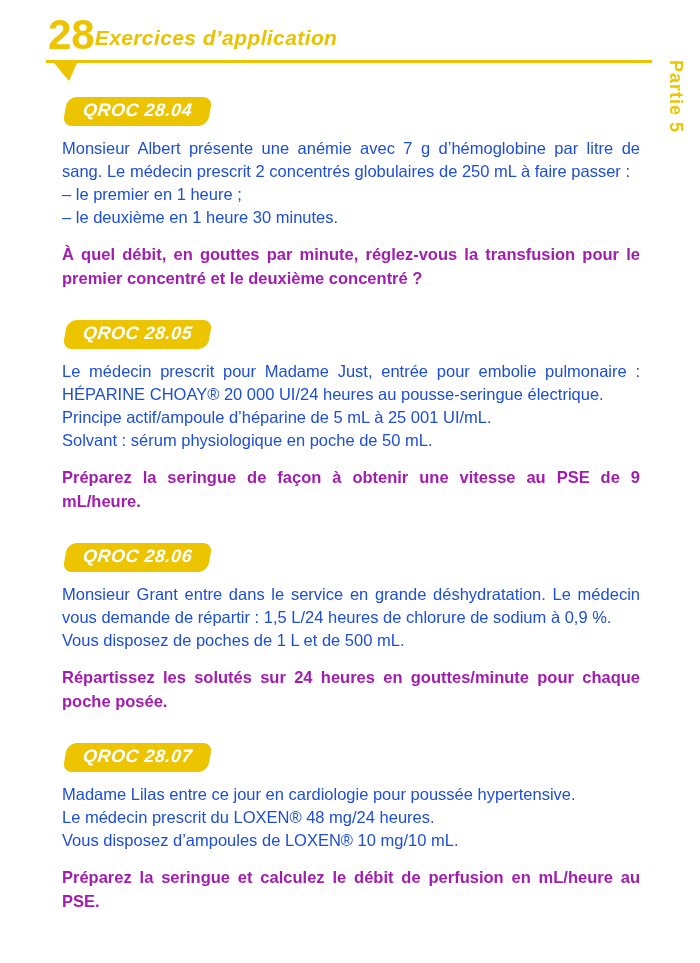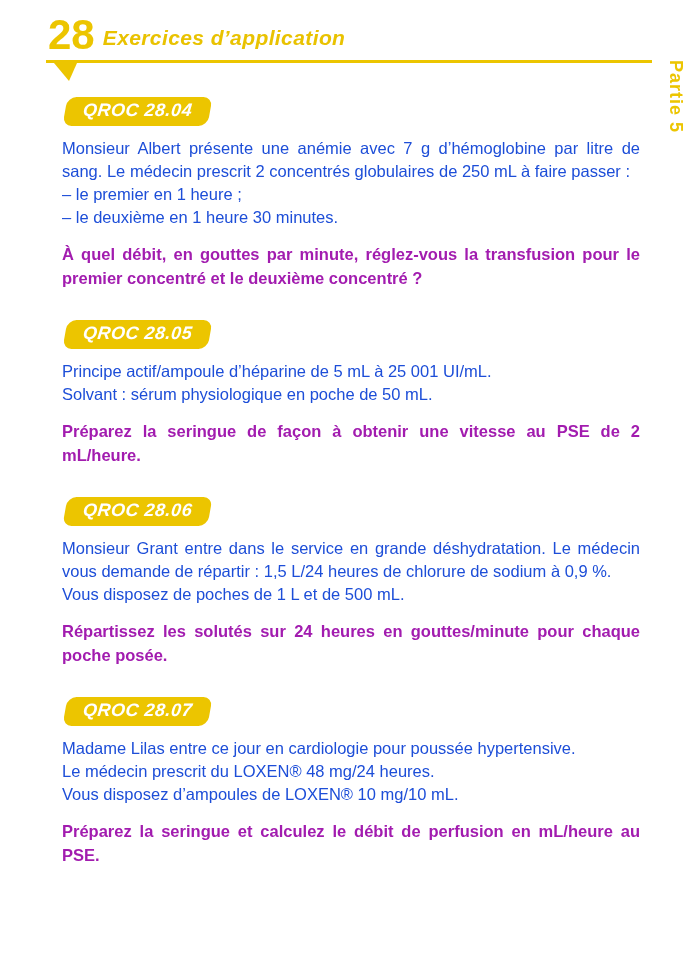--- a/index.html
+++ b/index.html
@@ -12,21 +12,21 @@
   }
   .page {
     position: relative;
     width: 700px; height: 963px;
     padding: 14px 60px 0 62px;
   }
   
   .header {
     display: flex;
     align-items: baseline;
-    gap: 8px;
+    gap: 0;
     margin-left: -14px;
   }
   .page-number {
     font-size: 42px;
     font-weight: bold;
     color: #ecc500;
     line-height: 1;
   }
   .header-title {
     font-size: 21px;
@@ -121,23 +121,24 @@
     <p class="body-text">Monsieur Albert présente une anémie avec 7 g d’hémoglobine par litre de sang. Le médecin prescrit 2 concentrés globulaires de 250 mL à faire passer :</p>
     <p class="body-text">– le premier en 1 heure ;</p>
     <p class="body-text">– le deuxième en 1 heure 30 minutes.</p>
     <p class="question">À quel débit, en gouttes par minute, réglez-vous la transfusion pour le premier concentré et le deuxième concentré ?</p>
   </section>
 
   <section class="exercise">
     <div class="badge">
       <span>QROC 28.05</span>
     </div>
+    <p class="body-text">Le médecin prescrit pour Madame Just, entrée pour embolie pulmonaire : HÉPARINE CHOAY® 20 000 UI/24 heures au pousse-seringue électrique.</p>
     <p class="body-text">Principe actif/ampoule d’héparine de 5 mL à 25 001 UI/mL.</p>
     <p class="body-text">Solvant : sérum physiologique en poche de 50 mL.</p>
-    <p class="question">Préparez la seringue de façon à obtenir une vitesse au PSE de 2 mL/heure.</p>
+    <p class="question">Préparez la seringue de façon à obtenir une vitesse au PSE de 9 mL/heure.</p>
   </section>
 
   <section class="exercise">
     <div class="badge">
       <span>QROC 28.06</span>
     </div>
     <p class="body-text">Monsieur Grant entre dans le service en grande déshydratation. Le médecin vous demande de répartir : 1,5 L/24 heures de chlorure de sodium à 0,9 %.</p>
     <p class="body-text">Vous disposez de poches de 1 L et de 500 mL.</p>
     <p class="question">Répartissez les solutés sur 24 heures en gouttes/minute pour chaque poche posée.</p>
   </section>

